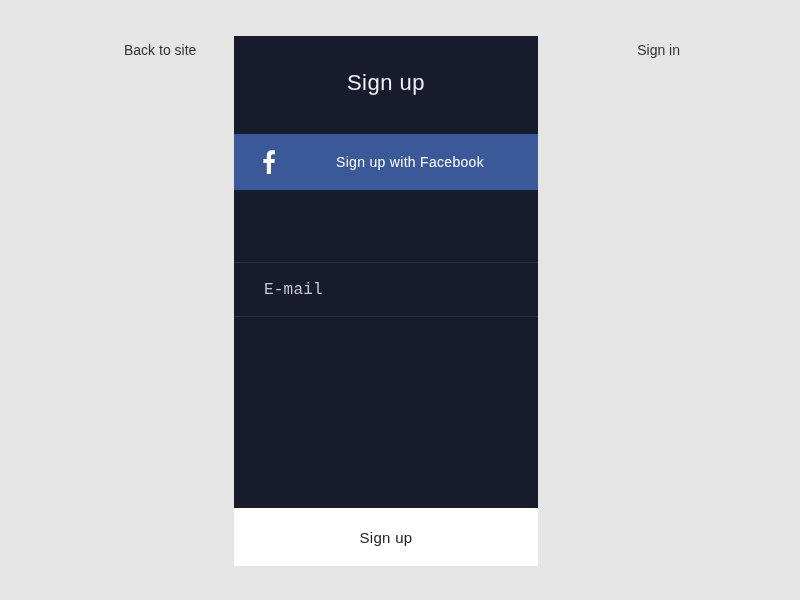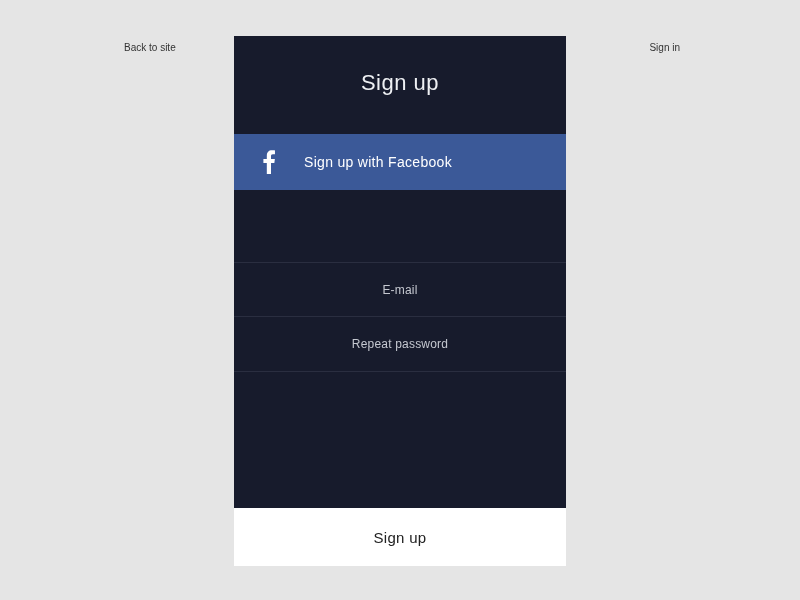--- a/index.html
+++ b/index.html
@@ -30,34 +30,34 @@
     .stage {
       position: relative;
       width: 800px;
       height: 600px;
     }
 
     
     .outer-link {
       position: absolute;
       top: 42px;
-      font-size: 10px;
+      font-size: 14px;
       color: var(--text-outer);
       cursor: pointer;
       user-select: none;
     }
     .back-link { left: 124px; }
     .signin-link { right: 120px; }
 
     
     .card {
       position: absolute;
       left: 234px;
       top: 36px;
-      width: 332px;
+      width: 304px;
       height: 530px;
       background: var(--bg-card);
       color: var(--text-light);
       display: flex;
       flex-direction: column;
     }
 
     .card-title {
       font-size: 22px;
       font-weight: 300;
@@ -79,22 +79,22 @@
       display: flex;
       justify-content: center;
       align-items: center;
     }
     .fb-icon svg { width: 14px; height: 24px; fill: #ffffff; }
     .fb-label {
       flex: 1;
       font-size: 14px;
       color: #ffffff;
       letter-spacing: 0.3px;
-      padding-right: 68px;
-      text-align: left;
+      padding-right: 54px;
+      text-align: right;
     }
 
     .spacer {
       height: 72px;
     }
 
     .fields {
       display: flex;
       flex-direction: column;
     }
@@ -105,24 +105,23 @@
       align-items: center;
       padding: 0 28px;
     }
     .field.first { border-top: 1px solid var(--line); }
     .field input {
       width: 100%;
       background: transparent;
       border: none;
       outline: none;
       color: var(--text-light);
-      font-size: 12px;
-      font-family: Liberation Sans, sans-serif;
+      font-size: 16px;
+      font-family: Liberation Mono, monospace;
       letter-spacing: 0.2px;
-      text-align: center;
     }
     .field input::placeholder {
       color: var(--text-muted);
       opacity: 1;
     }
 
     .gap {
       flex: 1;
     }
 
@@ -160,23 +159,20 @@
       </span>
       <span class="fb-label">Sign up with Facebook</span>
     </div>
 
     <div class="spacer"></div>
 
     <div class="fields">
       <div class="field first">
         <input type="text" placeholder="E-mail" style="">
       </div>
-      <div class="field">
-        <input type="password" placeholder="Repeat password" style="">
-      </div>
     </div>
 
     <div class="gap"></div>
 
     <div class="submit">Sign up</div>
 
   </div>
 </div>
 
 </body></html>

